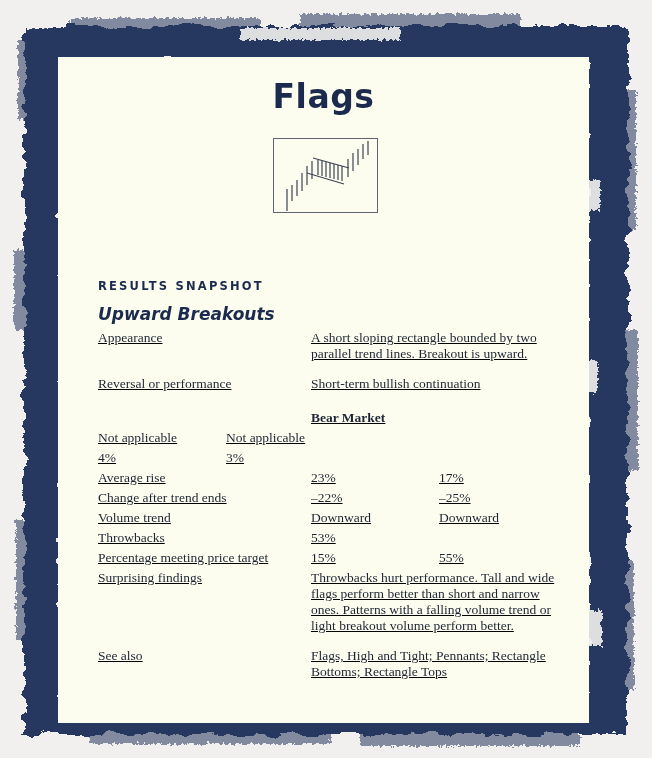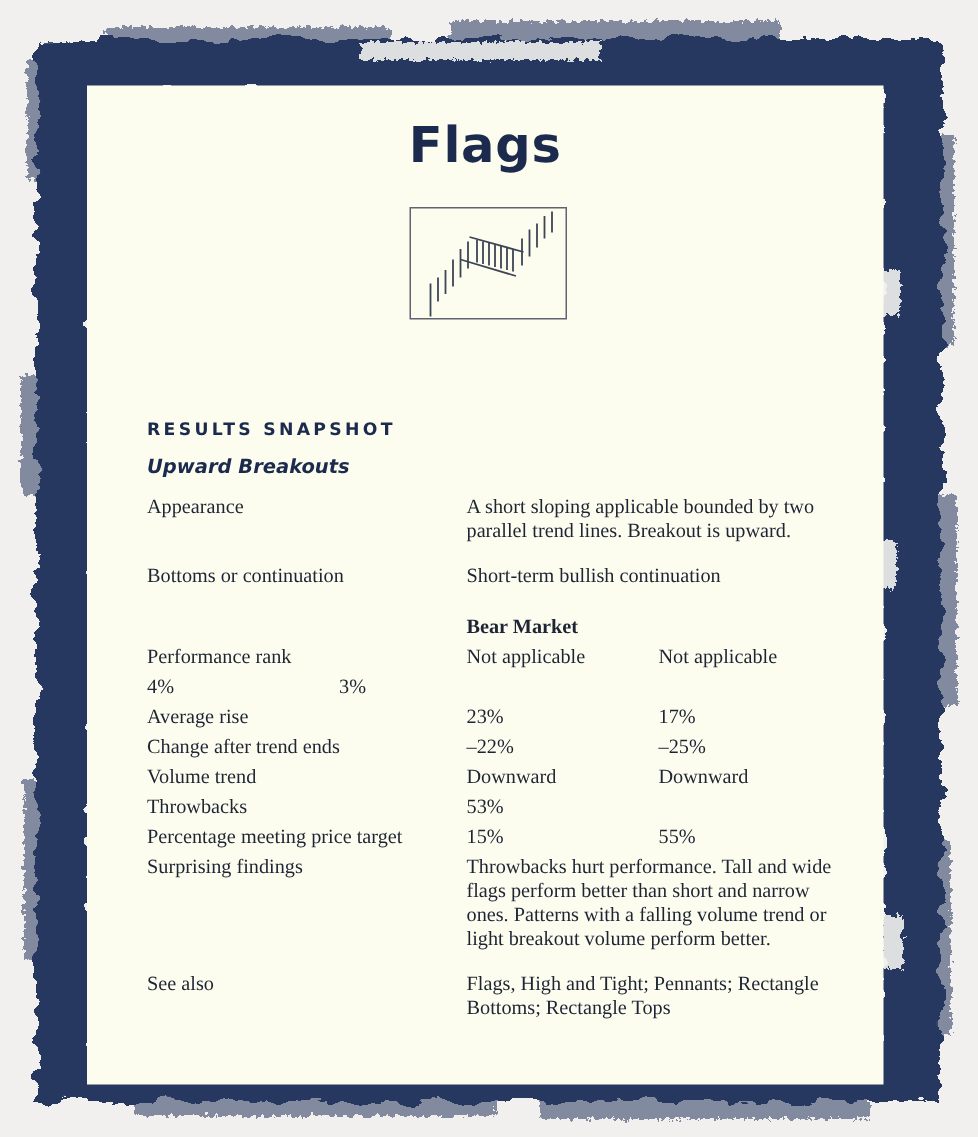--- a/index.html
+++ b/index.html
@@ -80,31 +80,32 @@
     color: #1b2a4d;
     text-align: right;
   }
   .snapshot-sub {
     position: absolute;
     left: 40px;
     top: 247px;
     font-family: "DejaVu Sans", sans-serif;
     font-weight: bold;
     font-style: italic;
-    font-size: 13px;
+    font-size: 17px;
     color: #1b2a4d;
     text-align: center;
   }
 
   
   .table {
     position: absolute;
     left: 40px;
     top: 273px;
     width: 470px;
+    text-decoration: underline;
   }
   .row {
     display: flex;
     align-items: flex-start;
   }
   .c-label {
     width: 213px;
     flex: 0 0 213px;
     font-size: 13.5px;
     color: #1d2433;
@@ -240,35 +241,34 @@
       </svg>
     </div>
 
     <div class="snapshot-head">RESULTS SNAPSHOT</div>
     <div class="snapshot-sub">Upward Breakouts</div>
 
     <div class="table">
 
       <div class="row gap-lg">
         <div class="c-label">Appearance</div>
-        <div class="c-wide">A short sloping applicable bounded by two parallel trend lines. Breakout is upward.</div>
+        <div class="c-wide">A short sloping rectangle bounded by two parallel trend lines. Breakout is upward.</div>
       </div>
 
       <div class="row gap-xl">
-        <div class="c-label">Bottoms or continuation</div>
+        <div class="c-label">Reversal or performance</div>
         <div class="c-wide">Short-term bullish continuation</div>
       </div>
 
       <div class="row row-head tight">
         <div class="c-label"></div>
         <div class="c-val">Bear Market</div>
       </div>
 
       <div class="row tight">
-        <div class="c-label">Performance rank</div>
         <div class="c-val">Not applicable</div>
         <div class="c-val">Not applicable</div>
       </div>
 
       <div class="row tight">
         <div class="c-val">4%</div>
         <div class="c-val">3%</div>
       </div>
 
       <div class="row tight">

